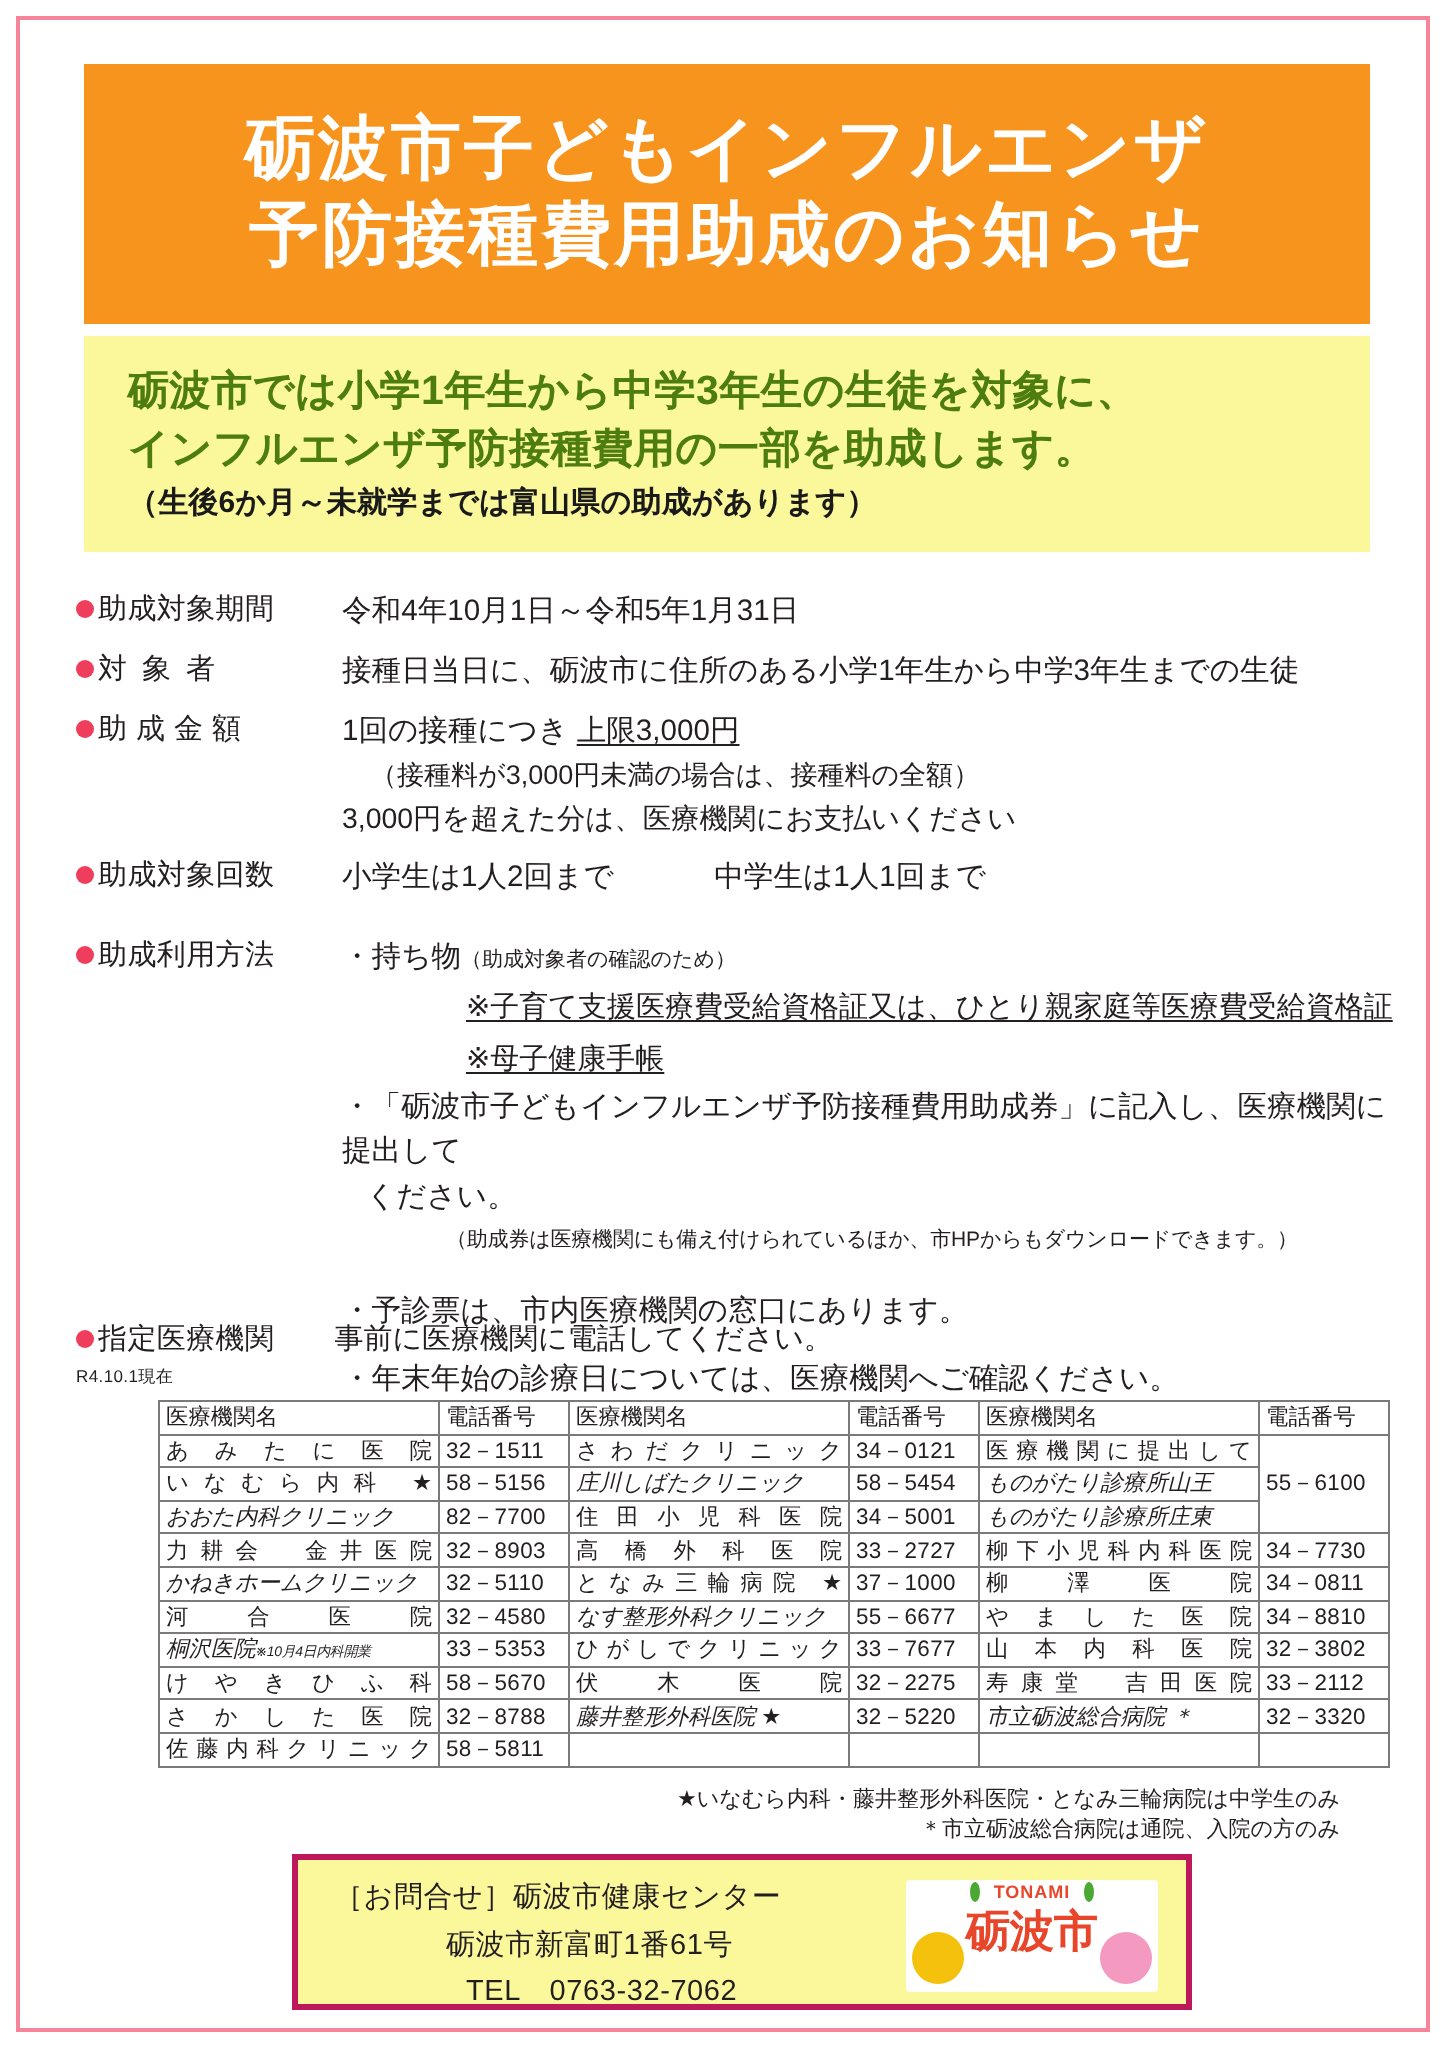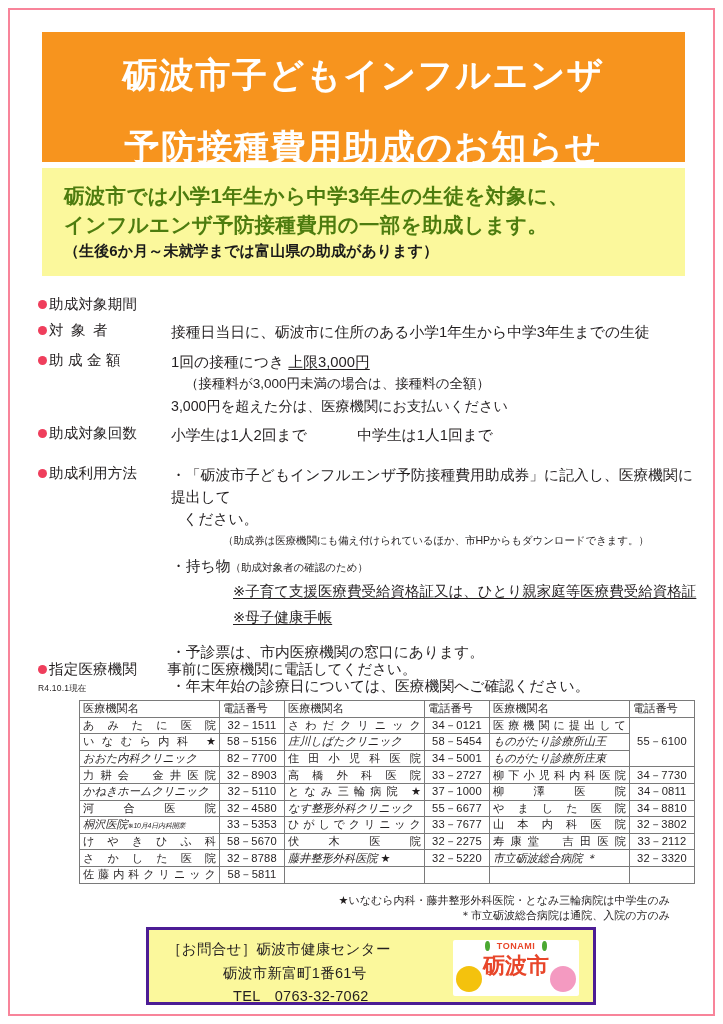--- a/index.html
+++ b/index.html
@@ -48,21 +48,20 @@
     justify-content: center;
     gap: 2px;
   }
   .header-line {
     color: #ffffff;
     font-size: 35px;
     font-weight: bold;
     letter-spacing: 1.5px;
     line-height: 1.16;
     white-space: nowrap;
-    margin-top: 29px;
   }
 
   
   #subtitle-box {
     position: absolute;
     left: 32px;
     top: 158px;
     width: 643px;
     height: 108px;
     background: #fbf89c;
@@ -199,42 +198,42 @@
   }
   table#clinic-table th { text-align: left; }
   .col-name { width: 140px; }
   .col-tel  { width: 65px; }
   td.name-cell {
     text-align: justify;
     text-align-last: justify;
     font-size: 11.2px;
   }
   td.name-cell.plain { text-align: left; text-align-last: left; font-style: italic; }
-  td.tel-cell { text-align: center; letter-spacing: 0.2px; }
+  td.tel-cell { text-align: left; letter-spacing: 0.2px; }
   td.tel-cell.merged { vertical-align: middle; }
   td.empty-cell { border: none; }
   .row-note { font-size: 7px; letter-spacing: -0.2px; }
 
   #clinic-footnotes {
     margin-top: 9px;
     text-align: right;
     padding-right: 28px;
     font-size: 11px;
     line-height: 1.45;
   }
 
   
   #contact-box {
     position: absolute;
     left: 136px;
     top: 917px;
     width: 450px;
     height: 78px;
     background: #fbf89c;
-    border: 3px solid #4c1d95;
+    border: 3px solid #be185d;
     box-sizing: border-box;
     padding: 8px 0 4px 18px;
   }
   .contact-line {
     font-size: 14.5px;
     line-height: 1.63;
     letter-spacing: 0.3px;
     white-space: nowrap;
   }
   .contact-indent { padding-left: 56px; }
@@ -314,20 +313,21 @@
     <div class="subtitle-line">砺波市では小学1年生から中学3年生の生徒を対象に、</div>
     <div class="subtitle-line">インフルエンザ予防接種費用の一部を助成します。</div>
     <div class="subtitle-note">（生後6か月～未就学までは富山県の助成があります）</div>
   </div>
 
   <div id="info-list">
 
     <div class="info-row">
       <span class="bullet-dot"></span>
       <span class="info-label">助成対象期間</span>
+      <span class="info-body">令和4年10月1日～令和5年1月31日</span>
     </div>
 
     <div class="info-row">
       <span class="bullet-dot"></span>
       <span class="info-label spaced">対象者</span>
       <span class="info-body">接種日当日に、砺波市に住所のある小学1年生から中学3年生までの生徒</span>
     </div>
 
     <div class="info-row">
       <span class="bullet-dot"></span>
@@ -351,29 +351,29 @@
     </div>
 
     <div class="usage-spacer"></div>
 
     <div class="info-row">
       <span class="bullet-dot"></span>
       <span class="info-label">助成利用方法</span>
       <span class="info-body">
 
         <div class="usage-item">
+          <span>・持ち物</span><span class="usage-mochimono-note">（助成対象者の確認のため）</span>
+          <span class="usage-star"><u>※子育て支援医療費受給資格証又は、ひとり親家庭等医療費受給資格証</u></span>
+          <span class="usage-star"><u>※母子健康手帳</u></span>
+        </div>
+
+        <div class="usage-item">
           <span>・「砺波市子どもインフルエンザ予防接種費用助成券」に記入し、医療機関に提出して</span>
           <span class="usage-indent">ください。</span>
           <span class="usage-tiny">（助成券は医療機関にも備え付けられているほか、市HPからもダウンロードできます。）</span>
-        </div>
-
-        <div class="usage-item">
-          <span>・持ち物</span><span class="usage-mochimono-note">（助成対象者の確認のため）</span>
-          <span class="usage-star"><u>※子育て支援医療費受給資格証又は、ひとり親家庭等医療費受給資格証</u></span>
-          <span class="usage-star"><u>※母子健康手帳</u></span>
         </div>
 
         <div class="usage-spacer"></div>
 
         <div class="usage-item">・予診票は、市内医療機関の窓口にあります。</div>
 
         <div class="usage-spacer"></div>
 
         <div class="usage-item">・年末年始の診療日については、医療機関へご確認ください。</div>
       </span>

